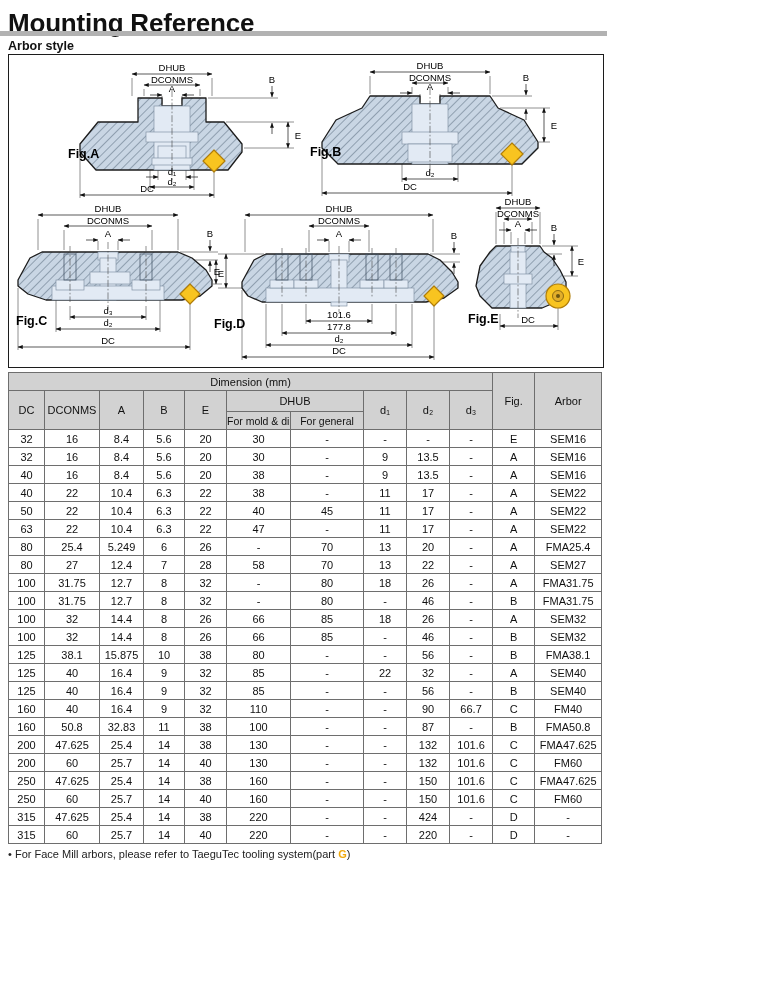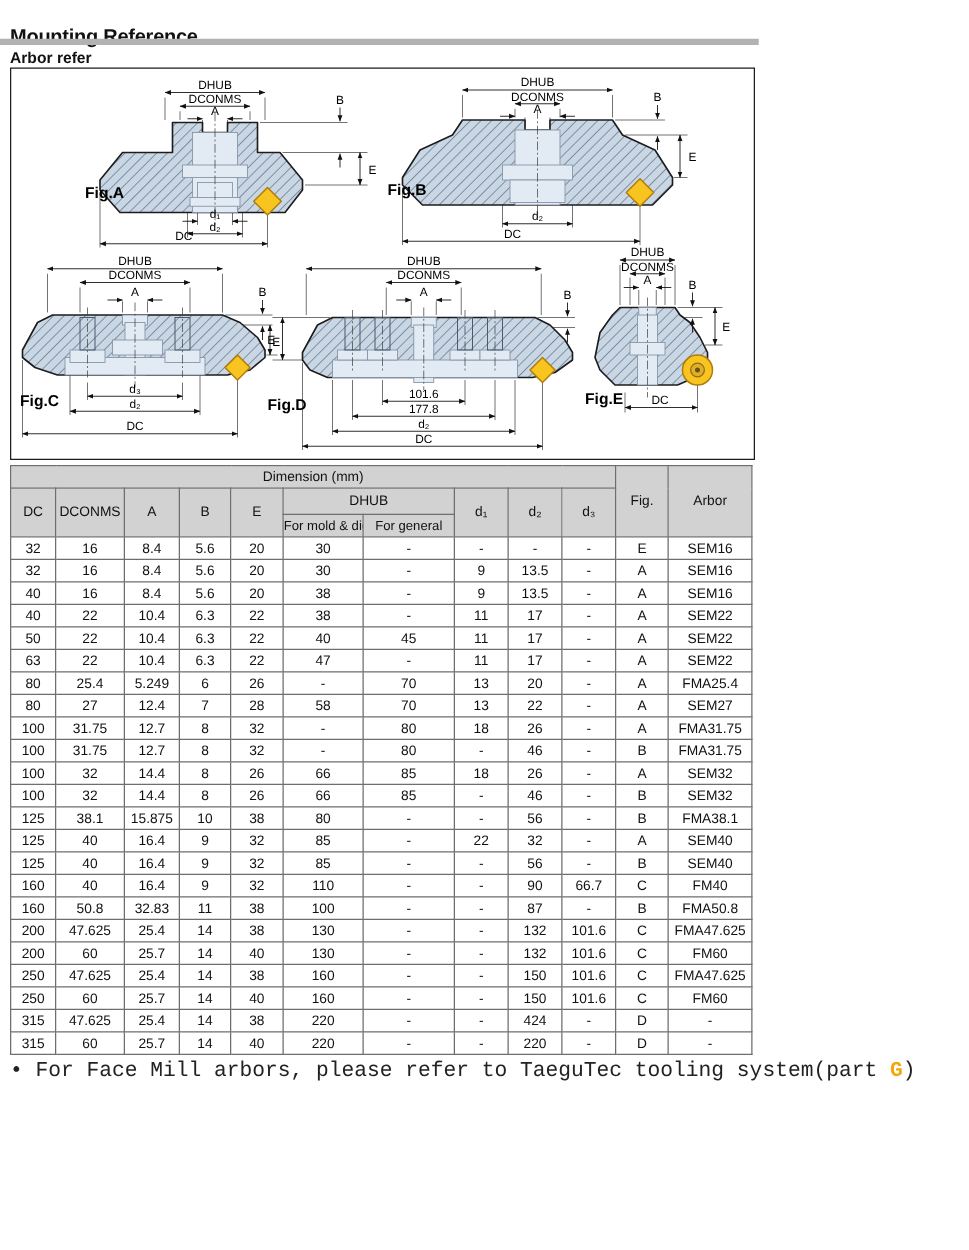--- a/index.html
+++ b/index.html
@@ -1,18 +1,18 @@
 <!DOCTYPE html>
 <html><head>
 <meta charset="utf-8">
 <style>
   html,body{margin:0;padding:0;background:#fff;}
   body{width:775px;height:1000px;position:relative;font-family:"Liberation Sans","DejaVu Sans",sans-serif;color:#111;}
   .abs{position:absolute;}
-  #title{left:8px;top:21px;font-size:16px;font-weight:700;letter-spacing:-0.2px;}
+  #title{left:8px;top:8px;font-size:26px;font-weight:700;letter-spacing:-0.2px;}
   #divider{left:0;top:31px;width:607px;height:5px;background:#b2b2b2;}
   #subtitle{left:8px;top:39px;font-size:12.5px;font-weight:700;}
   #figbox{left:8px;top:54px;width:594px;height:312px;border:1.5px solid #1c1c1c;background:#fff;}
   svg{position:absolute;overflow:visible;}
   svg text{font-family:"Liberation Sans","DejaVu Sans",sans-serif;}
   .body{fill:url(#hat);stroke:#1c1c1c;stroke-width:1.3;stroke-linejoin:round;}
   .bore{fill:#e2eaf4;stroke:#8494a6;stroke-width:.7;}
   .oln{fill:none;stroke:#4a5a6c;stroke-width:.8;}
   .cl{stroke:#444;stroke-width:.6;stroke-dasharray:7 2 1.6 2;fill:none;}
   .exts line{stroke:#333;stroke-width:.55;}
@@ -22,41 +22,41 @@
   .fl{font-size:12.5px;font-weight:700;fill:#000;text-anchor:start;}
   .ins{fill:#f8c420;stroke:#b07d08;stroke-width:1.2;stroke-linejoin:round;}
   #dimtable{left:8px;top:372px;width:593px;}
   table{border-collapse:collapse;table-layout:fixed;width:593px;font-size:11px;border:1.5px solid #333;}
   th,td{border:1px solid #6e6e6e;text-align:center;vertical-align:middle;padding:0;font-weight:normal;color:#111;overflow:hidden;white-space:nowrap;}
   thead th{background:#d2d2d2;}
   tr.h1 th{height:17px;}
   tr.h2 th{height:20px;}
   tr.h3 th{height:17px;font-size:10.5px;}
   tbody td{height:17px;background:#fff;}
-  #footnote{left:8px;top:848px;font-size:17px;color:#222;font-family:Liberation Mono, monospace;}
+  #footnote{left:8px;top:848px;font-size:11px;color:#222;}
   .gpart{color:#f0a80a;font-weight:700;}
 </style>
 </head>
 <body>
 
 <svg width="0" height="0">
   <defs>
     <pattern id="hat" width="6" height="6" patternUnits="userSpaceOnUse" patternTransform="rotate(45)">
       <rect width="6" height="6" fill="#c9d6e4"></rect>
       <line x1="0" y1="0" x2="0" y2="6" stroke="#5f7183" stroke-width="1.1"></line>
     </pattern>
     <marker id="arw" viewBox="0 0 10 10" refX="8.5" refY="5" markerWidth="8" markerHeight="8" orient="auto-start-reverse">
       <path d="M0,1.5 L9,5 L0,8.5 z" fill="#111"></path>
     </marker>
   </defs>
 </svg>
 
 <div class="abs" id="title">Mounting Reference</div>
 <div class="abs" id="divider"></div>
-<div class="abs" id="subtitle">Arbor refer</div>
+<div class="abs" id="subtitle">Arbor style</div>
 
 <div class="abs" id="figbox"></div>
 
 <svg viewBox="0 0 248 142" style="left:62px;top:58px;width:248px;height:142px">
   <g class="exts">
     <line x1="70" y1="20" x2="70" y2="38"></line>
       <line x1="150" y1="20" x2="150" y2="38"></line>
     <line x1="82" y1="31" x2="82" y2="38"></line>
       <line x1="138" y1="31" x2="138" y2="38"></line>
     <line x1="100" y1="38" x2="100" y2="46"></line>

